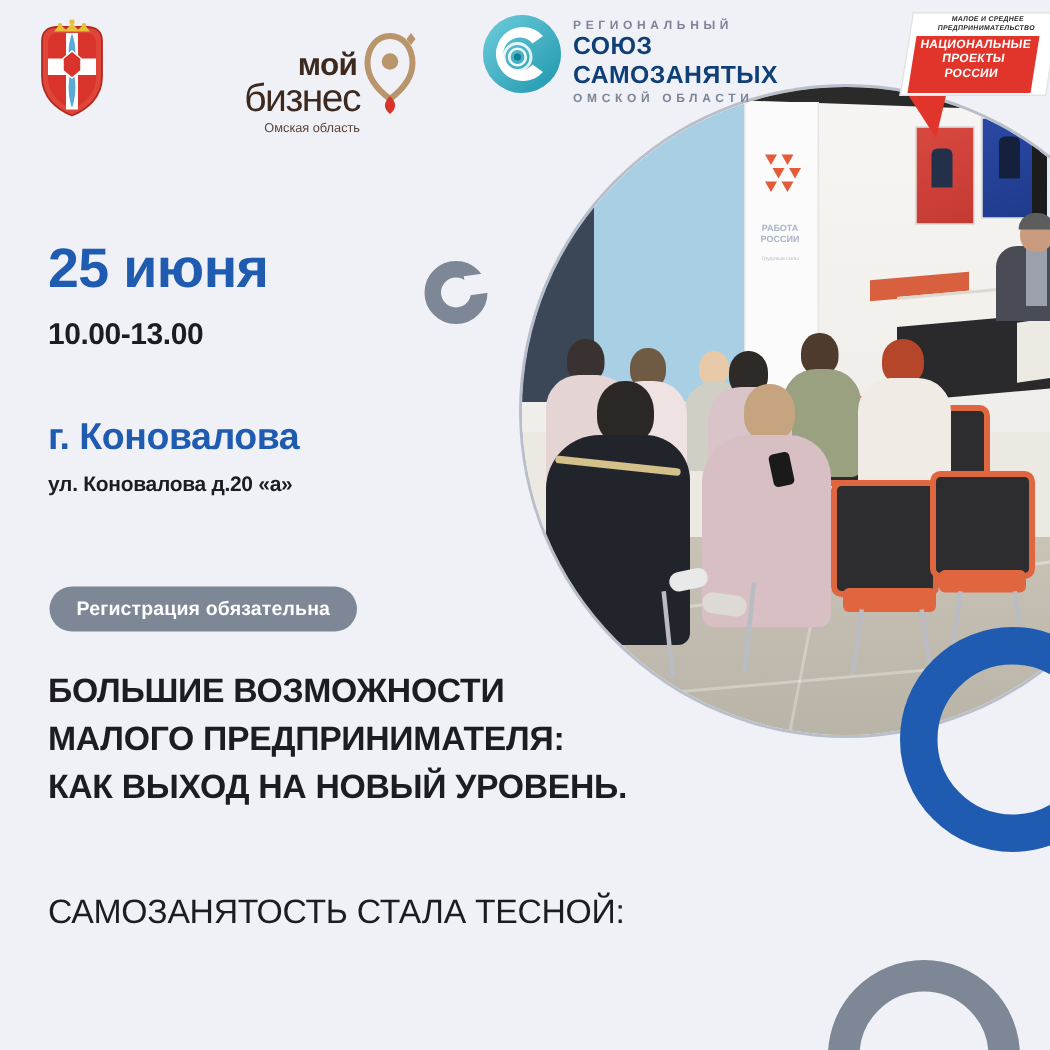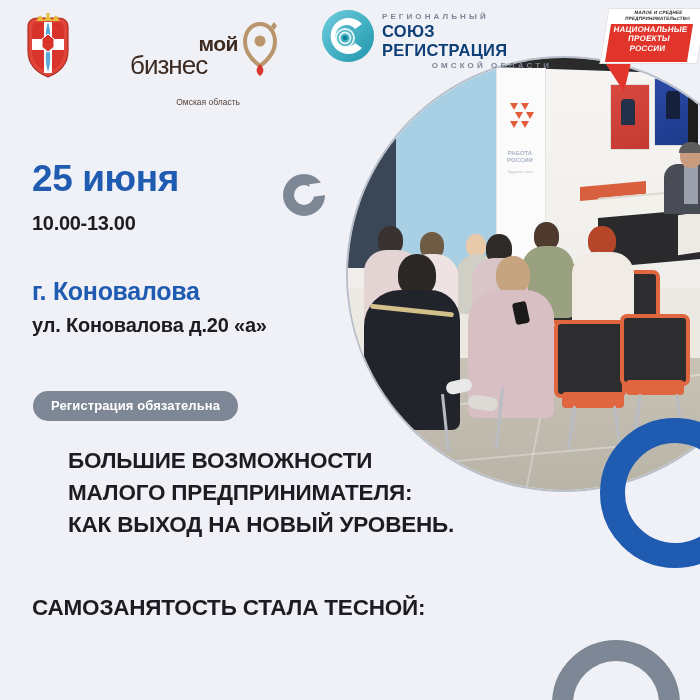--- a/index.html
+++ b/index.html
@@ -41,25 +41,25 @@
     width: 150px; height: 60px;
   }
   .mb-text { position: absolute; left: 0; top: 16px; width: 110px; }
   .mb-moy {
     font-size: 21px; font-weight: bold; color: #3c2a20;
     letter-spacing: -0.5px; text-align: right; line-height: 19px;
     padding-right: 2px;
   }
   .mb-biz {
     font-size: 26px; color: #3c2a20; letter-spacing: -1px;
-    line-height: 25px; text-align: left;
+    line-height: 25px; text-align: right;
   }
   .mb-sub {
     font-size: 8.5px; color: #55433a; text-align: right;
-    margin-top: 19px; letter-spacing: 0px;
+    margin-top: 2px; letter-spacing: 0px;
   }
   .mb-pin { position: absolute; left: 108px; top: 2px; width: 44px; height: 56px; }
 
   
   .union {
     position: absolute;
     left: 322px; top: 8px;
     width: 230px; height: 58px;
   }
   .un-mark { position: absolute; left: 0; top: 2px; width: 52px; height: 52px; }
@@ -68,21 +68,20 @@
     font-size: 8px; color: #7d8496; letter-spacing: 3.1px; font-weight: bold;
     line-height: 11px;
   }
   .un-l2 {
     font-size: 16.5px; color: #0f3f77; font-weight: bold; letter-spacing: 0.3px;
     line-height: 19px;
   }
   .un-l3 {
     font-size: 8px; color: #7d8496; letter-spacing: 3.1px; font-weight: bold;
     line-height: 11px;
-    text-align: right;
   }
 
   
   .natproj {
     position: absolute;
     left: 596px; top: 4px;
     width: 104px; height: 88px;
   }
   .np-flag {
     position: absolute; left: 8px; top: 4px;
@@ -306,44 +305,44 @@
     font-size: 20px; font-weight: bold; color: #1c1c22;
     letter-spacing: -0.3px; z-index: 20;
   }
   .city-line {
     position: absolute; left: 32px; top: 277px;
     font-size: 25px; font-weight: bold; color: #1f5bb0;
     letter-spacing: -0.3px; z-index: 20;
   }
   .addr-line {
     position: absolute; left: 32px; top: 314px;
-    font-size: 20px; font-weight: bold; color: #1c1c22;
+    font-size: 14px; font-weight: bold; color: #1c1c22;
     letter-spacing: -0.2px; z-index: 20;
   }
   .reg-badge {
     position: absolute; left: 33px; top: 391px;
     padding: 7px 18px 8px 18px;
     background: #7e8795;
     border-radius: 16px;
     color: #ffffff;
     font-size: 13px;
     font-weight: bold;
     letter-spacing: 0.1px;
     z-index: 20;
   }
   .headline {
     position: absolute; left: 32px; top: 445px;
     width: 480px;
     font-size: 22.5px; font-weight: bold; color: #1c1c22;
-    line-height: 32px; letter-spacing: -0.2px; z-index: 20; margin-left: 36px;
+    line-height: 32px; letter-spacing: -0.2px; z-index: 20;
   }
   .subline {
     position: absolute; left: 32px; top: 592px;
     width: 470px;
-    font-size: 22.5px; font-weight: bold; color: #1c1c22;
+    font-size: 22.5px; font-weight: normal; color: #1c1c22;
     line-height: 32px; letter-spacing: -0.2px; z-index: 20;
   }
   .headline div, .subline div { white-space: nowrap; }
 </style>
 </head>
 <body>
 
 <div id="poster">
 
   <div class="logo-bar">
@@ -392,21 +391,21 @@
             </linearGradient>
           </defs>
           <path d="M40 14 A18 18 0 1 0 40 38 L33 33 A11 11 0 1 1 33 19 Z" fill="#ffffff"></path>
           <circle cx="23" cy="28" r="9" fill="none" stroke="#ffffff" stroke-width="2" opacity="0.85"></circle>
           <circle cx="23" cy="28" r="5.5" fill="none" stroke="#ffffff" stroke-width="1.8" opacity="0.9"></circle>
           <circle cx="23" cy="28" r="2.4" fill="#0d7f96"></circle>
         </svg>
       </div>
       <div class="un-text">
         <div class="un-l1">РЕГИОНАЛЬНЫЙ</div>
-        <div class="un-l2">СОЮЗ РЕГИСТРАЦИЯ</div>
+        <div class="un-l2">СОЮЗ САМОЗАНЯТЫХ</div>
         <div class="un-l3">ОМСКОЙ ОБЛАСТИ</div>
       </div>
     </div>
 
     <div class="natproj">
       <div class="np-tail"></div>
       <div class="np-flag"></div>
       <div class="np-red"></div>
       <div class="np-top-txt">МАЛОЕ И СРЕДНЕЕ ПРЕДПРИНИМАТЕЛЬСТВО</div>
       <div class="np-main-txt">

